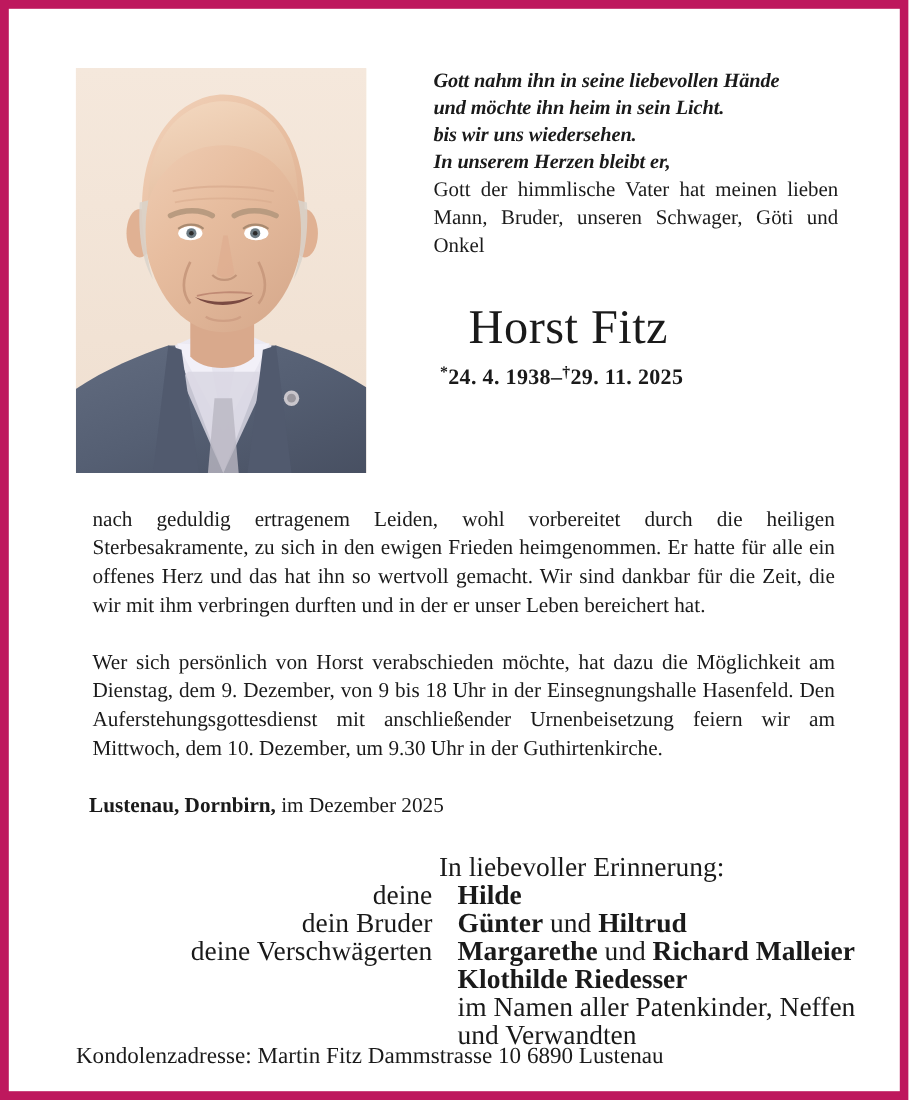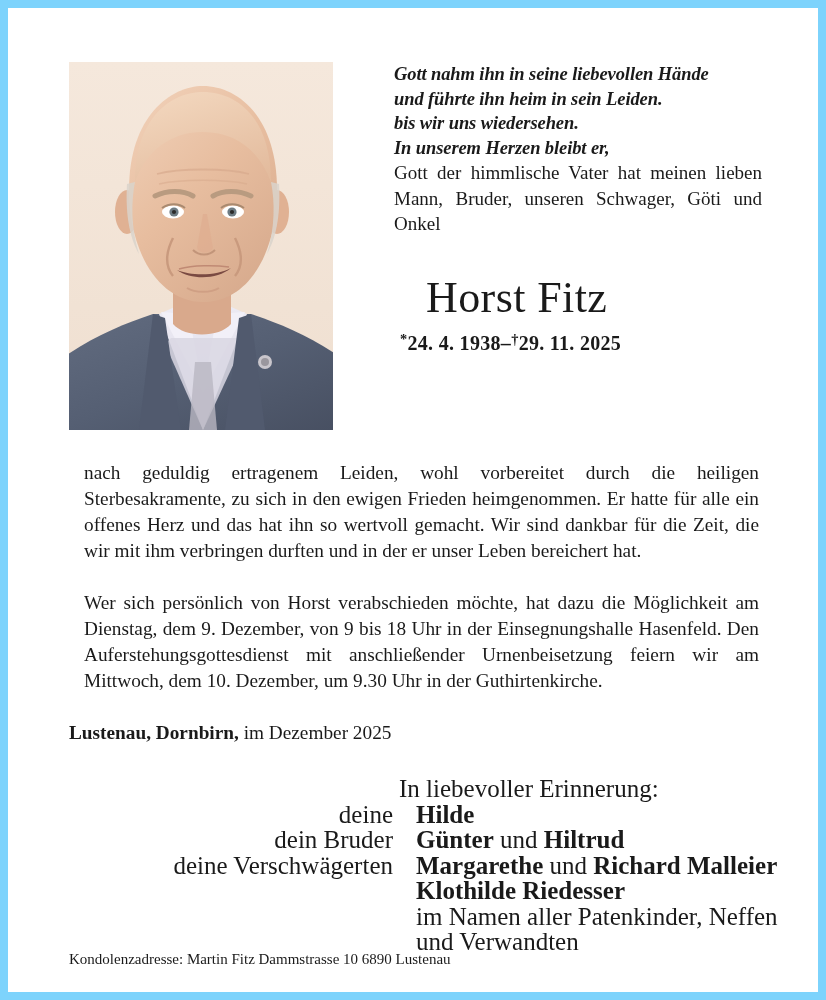--- a/index.html
+++ b/index.html
@@ -13,21 +13,21 @@
     font-family: "Liberation Serif", "DejaVu Serif", serif;
     color: #1a1a1a;
     overflow: hidden;
   }
 
   .notice-frame {
     position: relative;
     box-sizing: border-box;
     width: 826px;
     height: 1000px;
-    background: #7dd3fc;
+    background: #be185d;
     padding: 8px;
   }
   .notice-page {
     position: relative;
     box-sizing: border-box;
     width: 100%;
     height: 100%;
     background: #ffffff;
     overflow: hidden;
   }
@@ -100,21 +100,21 @@
   .body-para {
     font-size: 19.3px;
     line-height: 26px;
     text-align: justify;
     text-align-last: left;
     margin: 0 0 26px 15px;
   }
   .place-line {
     font-size: 19.3px;
     line-height: 26px;
-    margin: 0;
+    margin: 12px;
     font-family: Liberation Serif, serif;
   }
   .place-line b { font-weight: 700; }
 
   
   .memory-block {
     position: absolute;
     left: 61px;
     top: 768px;
     width: 690px;
@@ -137,21 +137,21 @@
   .fam-name {
     text-align: left;
     white-space: nowrap;
   }
   .fam-name b { font-weight: 700; margin-top: 41px; }
 
   .condolence {
     position: absolute;
     left: 61px;
     top: 938px;
-    font-size: 15px;
+    font-size: 21px;
     line-height: 26px;
     white-space: nowrap;
     text-align: right;
   }
 </style>
 </head>
 <body>
 
 <div class="notice-frame">
   <div class="notice-page">
@@ -238,21 +238,21 @@
         <path d="M 118 226 C 126 231 142 231 150 226" stroke="#cf9f84" stroke-width="2" fill="none"></path>
 
         <path d="M 88 112 C 110 106 158 106 180 112" stroke="#d7a98d" stroke-width="1.8" fill="none" opacity="0.7"></path>
         <path d="M 90 122 C 112 117 156 117 178 122" stroke="#d7a98d" stroke-width="1.6" fill="none" opacity="0.55"></path>
       </svg>
     </div>
 
     <div class="right-col">
       <div class="verse">
         <div>Gott nahm ihn in seine liebevollen Hände</div>
-        <div>und führte ihn heim in sein Leiden.</div>
+        <div>und möchte ihn heim in sein Licht.</div>
         <div>bis wir uns wiedersehen.</div>
         <div>In unserem Herzen bleibt er,</div>
       </div>
 
       <div class="intro">Gott der himmlische Vater hat meinen lieben Mann, Bruder, unseren Schwager, Göti und Onkel</div>
 
       <div class="deceased-name">Horst Fitz</div>
 
       <div class="dates">
         <sup>*</sup><span>24. 4. 1938</span><span>–</span><sup>†</sup><span>29. 11. 2025</span>

